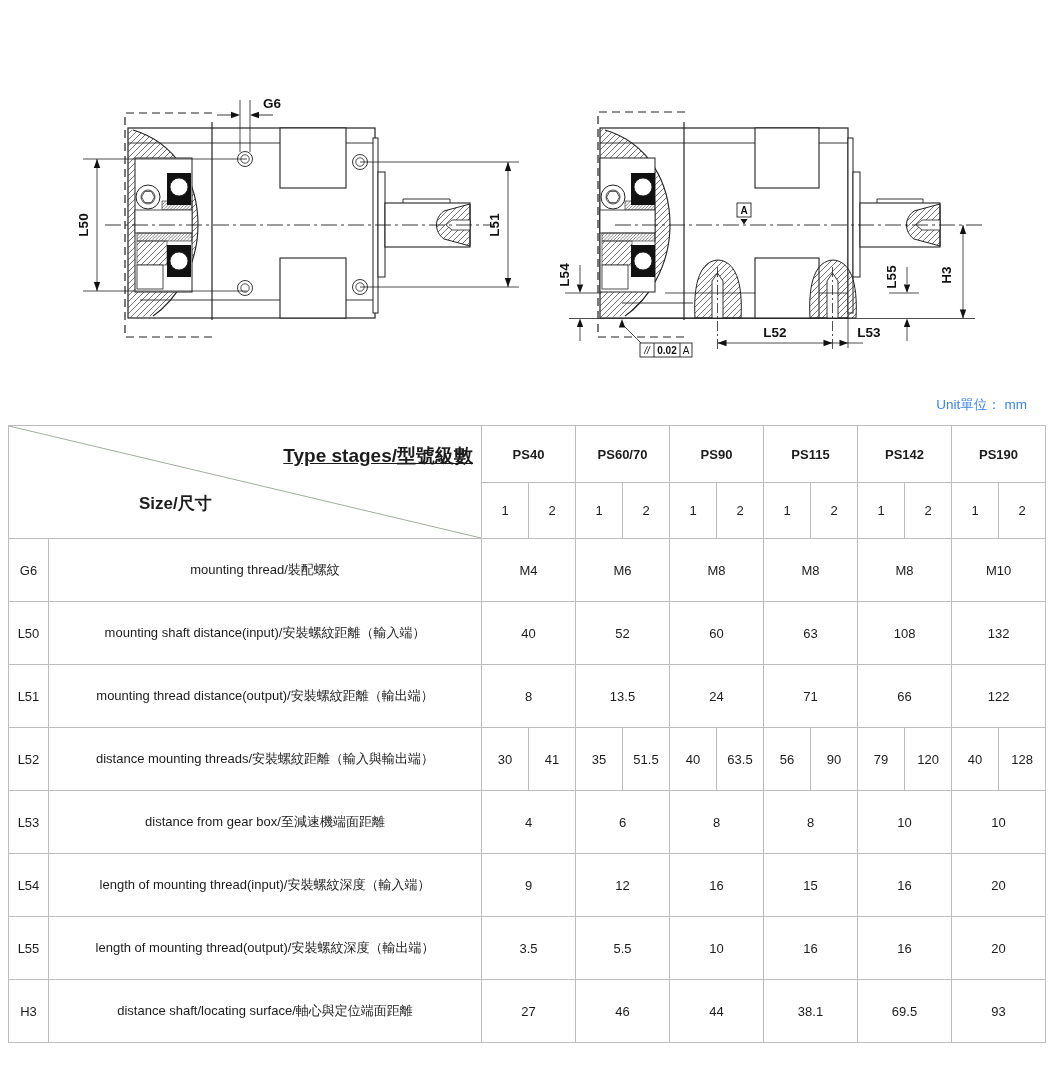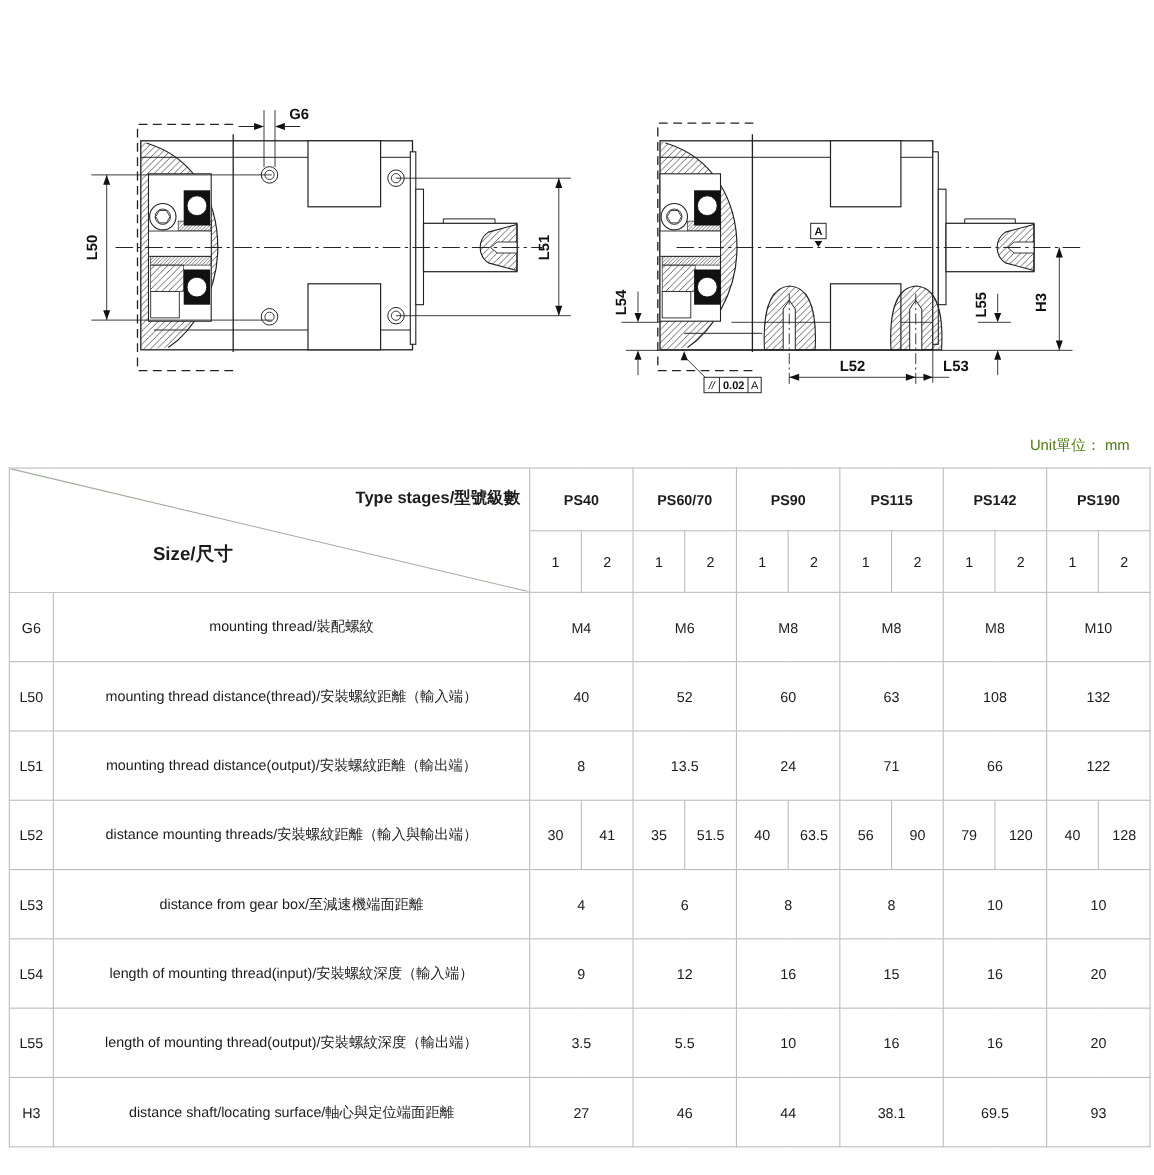--- a/index.html
+++ b/index.html
@@ -5,38 +5,38 @@
   html,body{margin:0;padding:0;}
   body{
     width:1049px;height:1068px;position:relative;background:#ffffff;
     font-family:"Liberation Sans","DejaVu Sans",sans-serif;color:#1a1a1a;
     -webkit-font-smoothing:antialiased;
   }
   .dwg{position:absolute;}
   #dwg-left{left:55px;top:75px;}
   #dwg-right{left:555px;top:75px;}
   .unit-note{
-    position:absolute;top:396px;right:22px;font-size:13.5px;color:#4d7c0f;
+    position:absolute;top:396px;right:22px;font-size:13.5px;color:#3b82f6;
   }
   table.spec{
     position:absolute;left:8px;top:425px;width:1038px;
     border-collapse:collapse;table-layout:fixed;
   }
   table.spec td{
     border:1px solid #bdbdbd;padding:0;text-align:center;vertical-align:middle;
     font-size:13px;color:#1c1c1c;background:#fff;overflow:hidden;
   }
   tr.hrow1 td{height:56px;}
   tr.hrow2 td{height:55px;}
   tr.brow td{height:62px;}
   td.hcell{background:#d7edd2;border-color:#b3bfae;font-weight:bold;font-size:15px;}
   td.hstage{background:#d7edd2;border-color:#b3bfae;font-weight:normal;font-size:15px;}
   td.corner{background:#d7edd2;border-color:#b3bfae;position:relative;padding:0;}
   .corner-diag{position:absolute;left:0;top:0;width:100%;height:100%;}
-  .type-label{position:absolute;top:17px;right:8px;font-weight:bold;font-size:15px;}
+  .type-label{position:absolute;top:17px;right:8px;font-weight:bold;font-size:19px;text-decoration:underline;}
   .size-label{position:absolute;top:66px;left:130px;font-weight:bold;font-size:17px;}
   td.code{font-size:13px;}
   td.desc{text-align:left;padding-left:12px;font-size:13px;}
   svg text{fill:#111;}
   .dimlbl{font-size:13.5px;font-weight:bold;}
   .smalltxt{font-size:10px;}
 </style>
 </head>
 <body>
 
@@ -310,21 +310,21 @@
     <td class="desc">mounting thread/裝配螺紋</td>
     <td class="val" colspan="2">M4</td>
     <td class="val" colspan="2">M6</td>
     <td class="val" colspan="2">M8</td>
     <td class="val" colspan="2">M8</td>
     <td class="val" colspan="2">M8</td>
     <td class="val" colspan="2">M10</td>
   </tr>
   <tr class="brow">
     <td class="code">L50</td>
-    <td class="desc">mounting thread distance(thread)/安裝螺紋距離（輸入端）</td>
+    <td class="desc">mounting shaft distance(input)/安裝螺紋距離（輸入端）</td>
     <td class="val" colspan="2">40</td>
     <td class="val" colspan="2">52</td>
     <td class="val" colspan="2">60</td>
     <td class="val" colspan="2">63</td>
     <td class="val" colspan="2">108</td>
     <td class="val" colspan="2">132</td>
   </tr>
   <tr class="brow">
     <td class="code">L51</td>
     <td class="desc">mounting thread distance(output)/安裝螺紋距離（輸出端）</td>

